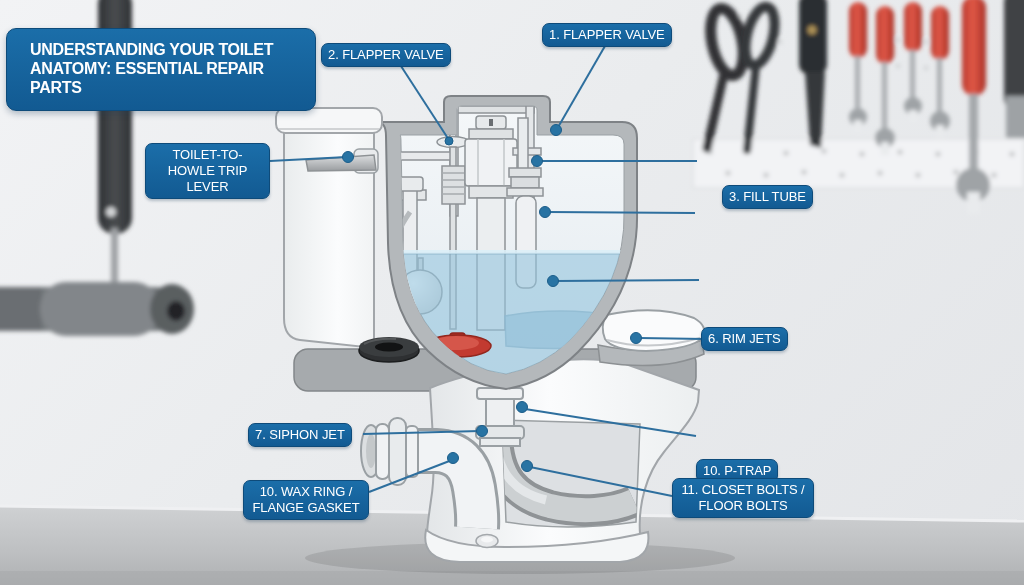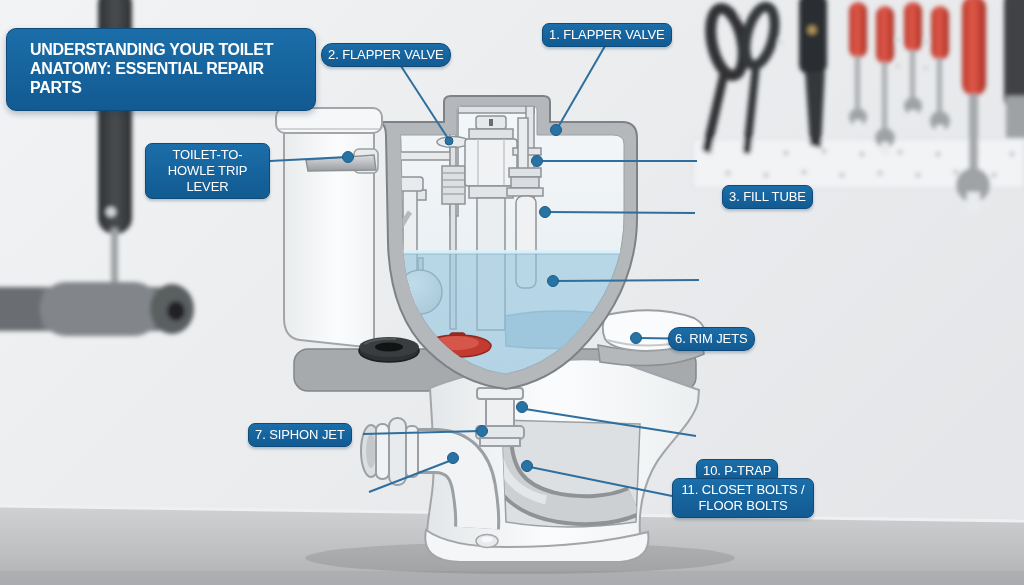--- a/index.html
+++ b/index.html
@@ -357,21 +357,22 @@
         <circle cx="522" cy="407" r="5.5"></circle>
         <circle cx="453" cy="458" r="5.5"></circle>
         <circle cx="527" cy="466" r="5.5"></circle>
       </g>
     </g>
   </svg>
 
   <div class="title-box">UNDERSTANDING YOUR TOILET ANATOMY: ESSENTIAL REPAIR PARTS</div>
 
   <div class="plabel" style="left:542px;top:23px;">1. FLAPPER VALVE</div>
-  <div class="plabel" style="left:321px;top:43px;border-radius:11px;">2. FLAPPER VALVE</div>
+  <div class="plabel" style="left:321px;top:43px;">2. FLAPPER VALVE</div>
   <div class="plabel two-line" style="left:145px;top:143px;width:111px;">TOILET-TO-HOWLE TRIP LEVER</div>
   <div class="plabel" style="left:722px;top:149px;margin-top:36px;">3. FILL TUBE</div>
-  <div class="plabel" style="left:668px;top:327px;border-radius:11px;">6. RIM JETS</div>
+  <div class="plabel" style="left:701px;top:327px;">6. RIM JETS</div>
   <div class="plabel" style="left:248px;top:423px;">7. SIPHON JET</div>
   <div class="plabel" style="left:696px;top:423px;margin-top:36px;">10. P-TRAP</div>
+  <div class="plabel two-line" style="left:243px;top:480px;width:112px;">10. WAX RING / FLANGE GASKET</div>
   <div class="plabel two-line" style="left:672px;top:478px;width:128px;">11. CLOSET BOLTS / FLOOR BOLTS</div>
 
 </div>
 
 </body></html>

